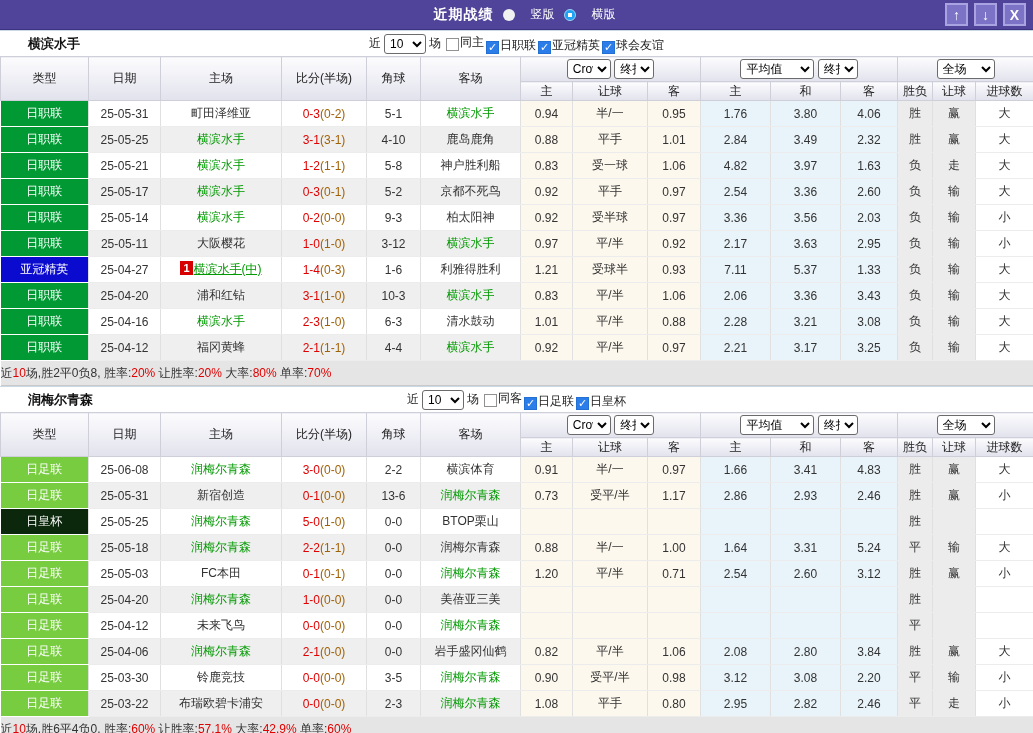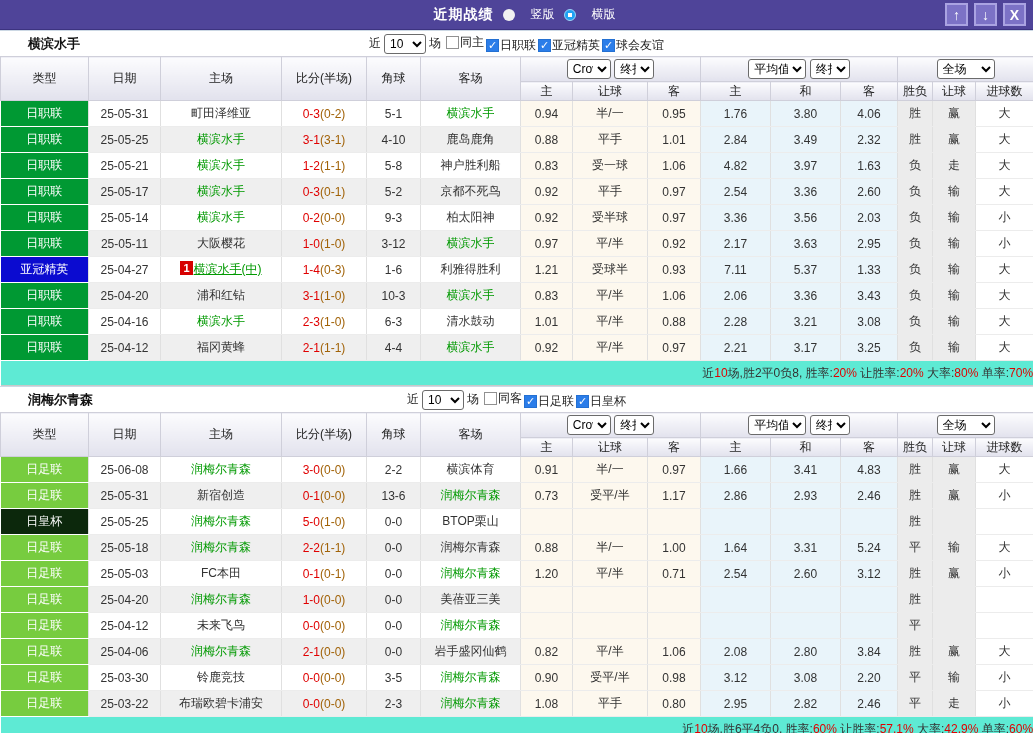--- a/index.html
+++ b/index.html
@@ -14,25 +14,25 @@
   .radio{width:12px;height:12px;border-radius:50%;display:inline-block}
   .radio.off{background:#f1f1f1}
   .radio.on{background:radial-gradient(circle,#ffffff 0 2.5px,#1fa2f3 2.5px);border:1px solid #9bd6fb}
   .tb-buttons{margin-left:auto;display:flex;gap:6px;padding-right:7px;position:relative;z-index:2}
   .tb-btn{width:23px;height:23px;background:#7c72c6;border:2px solid #aaa3e2;color:#fff;display:flex;align-items:center;justify-content:center;font-weight:bold;font-size:14px;line-height:1;cursor:pointer}
 
   
   .filter-row{height:26px;display:flex;align-items:center;position:relative;background:#fff;border-top:1px solid #ccd8e4}
   .team-name{position:absolute;left:28px;font-weight:bold;font-size:13px;color:#111}
   .filter-controls{margin:0 auto;display:flex;align-items:center;gap:3px}
-  .filter-check{display:inline-flex;align-items:center;cursor:pointer;margin-left:2px}
+  .filter-check{display:inline-flex;align-items:flex-end;cursor:pointer;margin-left:2px}
   .checkbox{width:13px;height:13px;border:1px solid #919191;background:#fff;display:inline-flex;align-items:center;justify-content:center;font-size:11px;line-height:1;color:#fff;margin-right:1px}
   .checkbox.checked{background:#2b7de9;border-color:#2470d2}
   select{font-family:inherit;font-size:12px;height:20px;border:1px solid #6b6b6b;background:#fff;border-radius:3px;padding:0 1px}
-  .sel-count{width:42px}.sel-crown{width:44px}.sel-final{width:40px}.sel-avg{width:58px}.sel-full{width:58px}
+  .sel-count{width:42px}.sel-crown{width:44px}.sel-final{width:40px}.sel-avg{width:74px}.sel-full{width:58px}
 
   
   table.grid{width:1033px;border-collapse:collapse;table-layout:fixed}
   .grid th{background:linear-gradient(#fcfcfe,#e2e2ed);border:1px solid #cfcfda;font-weight:normal;color:#222;overflow:visible;white-space:nowrap}
   .hrow1 th{height:25px}
   .hrow2 th{height:19px}
   .selth{text-align:center}
   .grid td{height:26px;text-align:center;border-right:1px solid #e0e0e0;border-bottom:1px solid #ececec;overflow:hidden;white-space:nowrap;color:#333}
   tr.even td{background:#efefef}
   td.type{color:#fff;border-bottom:1px solid #fff;font-size:12px}
@@ -49,21 +49,21 @@
   tr.even td.ah{background:#fdf8ee}
   tr.even td.eu{background:#e9f4fa}
   tr.even td.resg{background:#ececec}
   tr.even td.goal{background:#fff}
   .score-main{color:#e00000}
   .score-half{color:#a16207}
   .r-red{color:#e00000}
   .r-green{color:#009900}
   .r-blue{color:#2626cc}
   .badge{display:inline-block;background:#d60000;color:#fff;font-weight:bold;padding:0 3px;margin-right:1px;font-size:11px;line-height:14px;vertical-align:1px}
-  tfoot td.summary{height:25px;text-align:right;background:#5eead4;border-top:1px solid #c9c9c9;border-bottom:1px solid #c9c9c9;color:#333}
+  tfoot td.summary{height:25px;text-align:left;background:#e5e5e5;border-top:1px solid #c9c9c9;border-bottom:1px solid #c9c9c9;color:#333}
   .sum-red{color:#e00000}
 </style>
 </head>
 <body>
 
 <div class="titlebar">
   <div class="title-center">
     <span class="page-title">近期战绩</span>
     <label class="radio-wrap">
       <span class="radio off"></span>

